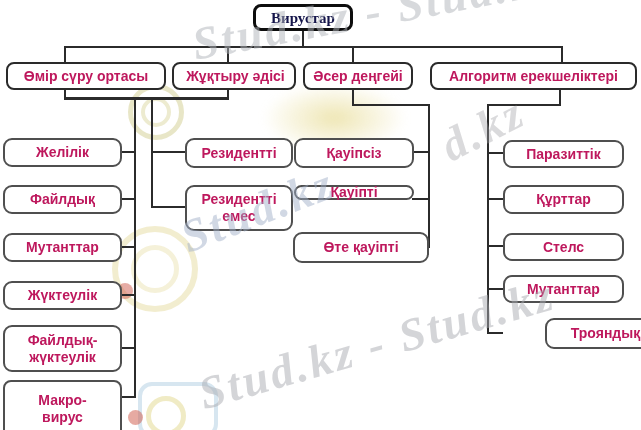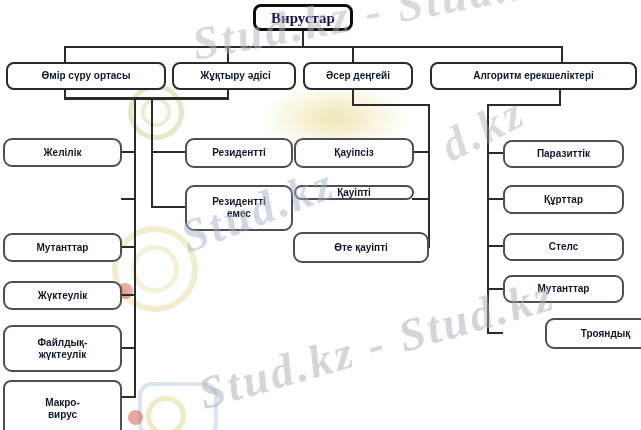--- a/index.html
+++ b/index.html
@@ -4,21 +4,21 @@
 <style>
   html,body { margin:0; padding:0; background:#fff; }
   .stage {
     position:relative; width:641px; height:430px; background:#ffffff;
     overflow:hidden; font-family:"Liberation Sans", sans-serif;
   }
   .node {
     position:absolute; box-sizing:border-box; background:#fff;
     border:2px solid #4f4f4f; border-radius:9px;
     display:flex; align-items:center; justify-content:center;
-    text-align:center; font-weight:bold; font-size:10px; color:#0f172a;
+    text-align:center; font-weight:bold; font-size:14px; color:#be185d;
     line-height:1.2; white-space:pre-line; z-index:10; padding:1px 3px;
   }
   .lvl2 { border-color:#2a2a2a; border-radius:8px; }
   .root {
     border:3px solid #0d0d0d; border-radius:8px;
     font-family:"Liberation Serif", serif; font-size:15px; color:#15154a;
   }
   .line { position:absolute; background:#2b2b2b; z-index:5; }
   .wm {
     position:absolute; z-index:50; pointer-events:none;
@@ -84,20 +84,21 @@
   <div class="line" style="left:488px;top:332px;width:15px;height:2px;"></div>
 
   <div class="node root" style="left:253px;top:4px;width:100px;height:27px;">Вирустар</div>
 
   <div class="node lvl2" style="left:6px;top:62px;width:160px;height:28px;">Өмір сүру ортасы</div>
   <div class="node lvl2" style="left:172px;top:62px;width:124px;height:28px;padding-left:6px;">Жұқтыру әдісі</div>
   <div class="node lvl2" style="left:303px;top:62px;width:110px;height:28px;">Әсер деңгейі</div>
   <div class="node lvl2" style="left:430px;top:62px;width:207px;height:28px;">Алгоритм ерекшеліктері</div>
 
   <div class="node" style="left:3px;top:138px;width:119px;height:29px;">Желілік</div>
+  <div class="node" style="left:3px;top:185px;width:119px;height:29px;">Файлдық</div>
   <div class="node" style="left:3px;top:233px;width:119px;height:29px;">Мутанттар</div>
   <div class="node" style="left:3px;top:281px;width:119px;height:29px;">Жүктеулік</div>
   <div class="node" style="left:3px;top:325px;width:119px;height:47px;">Файлдық-
 жүктеулік</div>
   <div class="node" style="left:3px;top:380px;width:119px;height:58px;border-radius:8px;">Макро-
 вирус</div>
 
   <div class="node" style="left:185px;top:138px;width:108px;height:30px;">Резидентті</div>
   <div class="node" style="left:185px;top:185px;width:108px;height:46px;">Резидентті
 емес</div>

